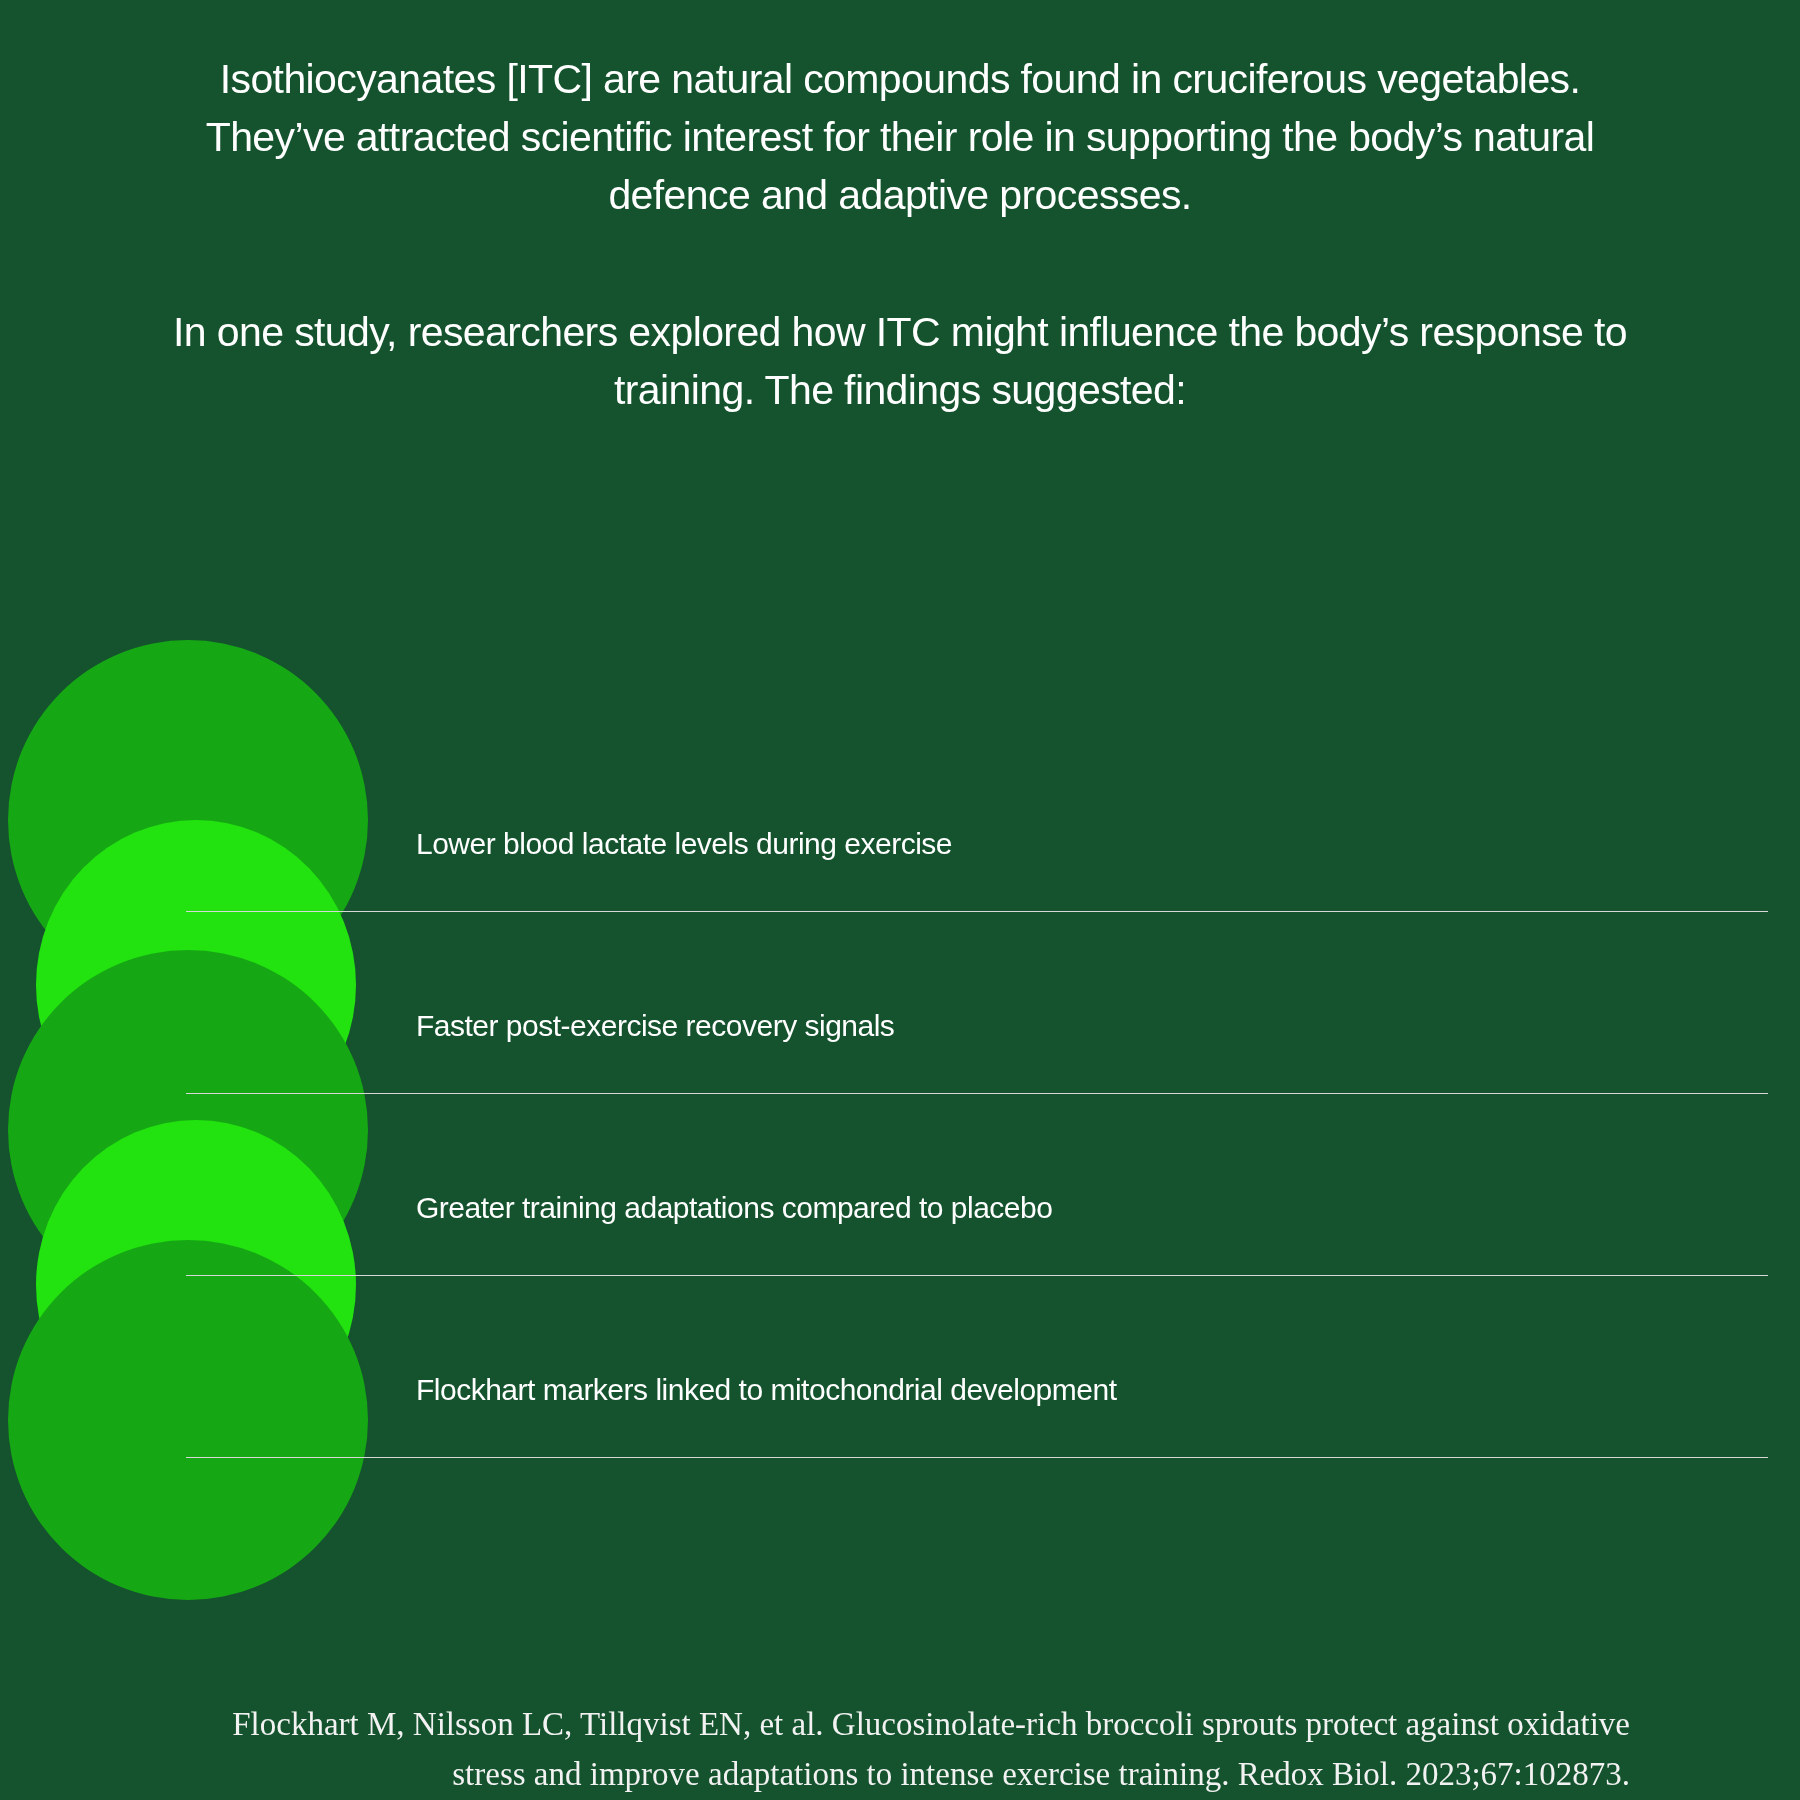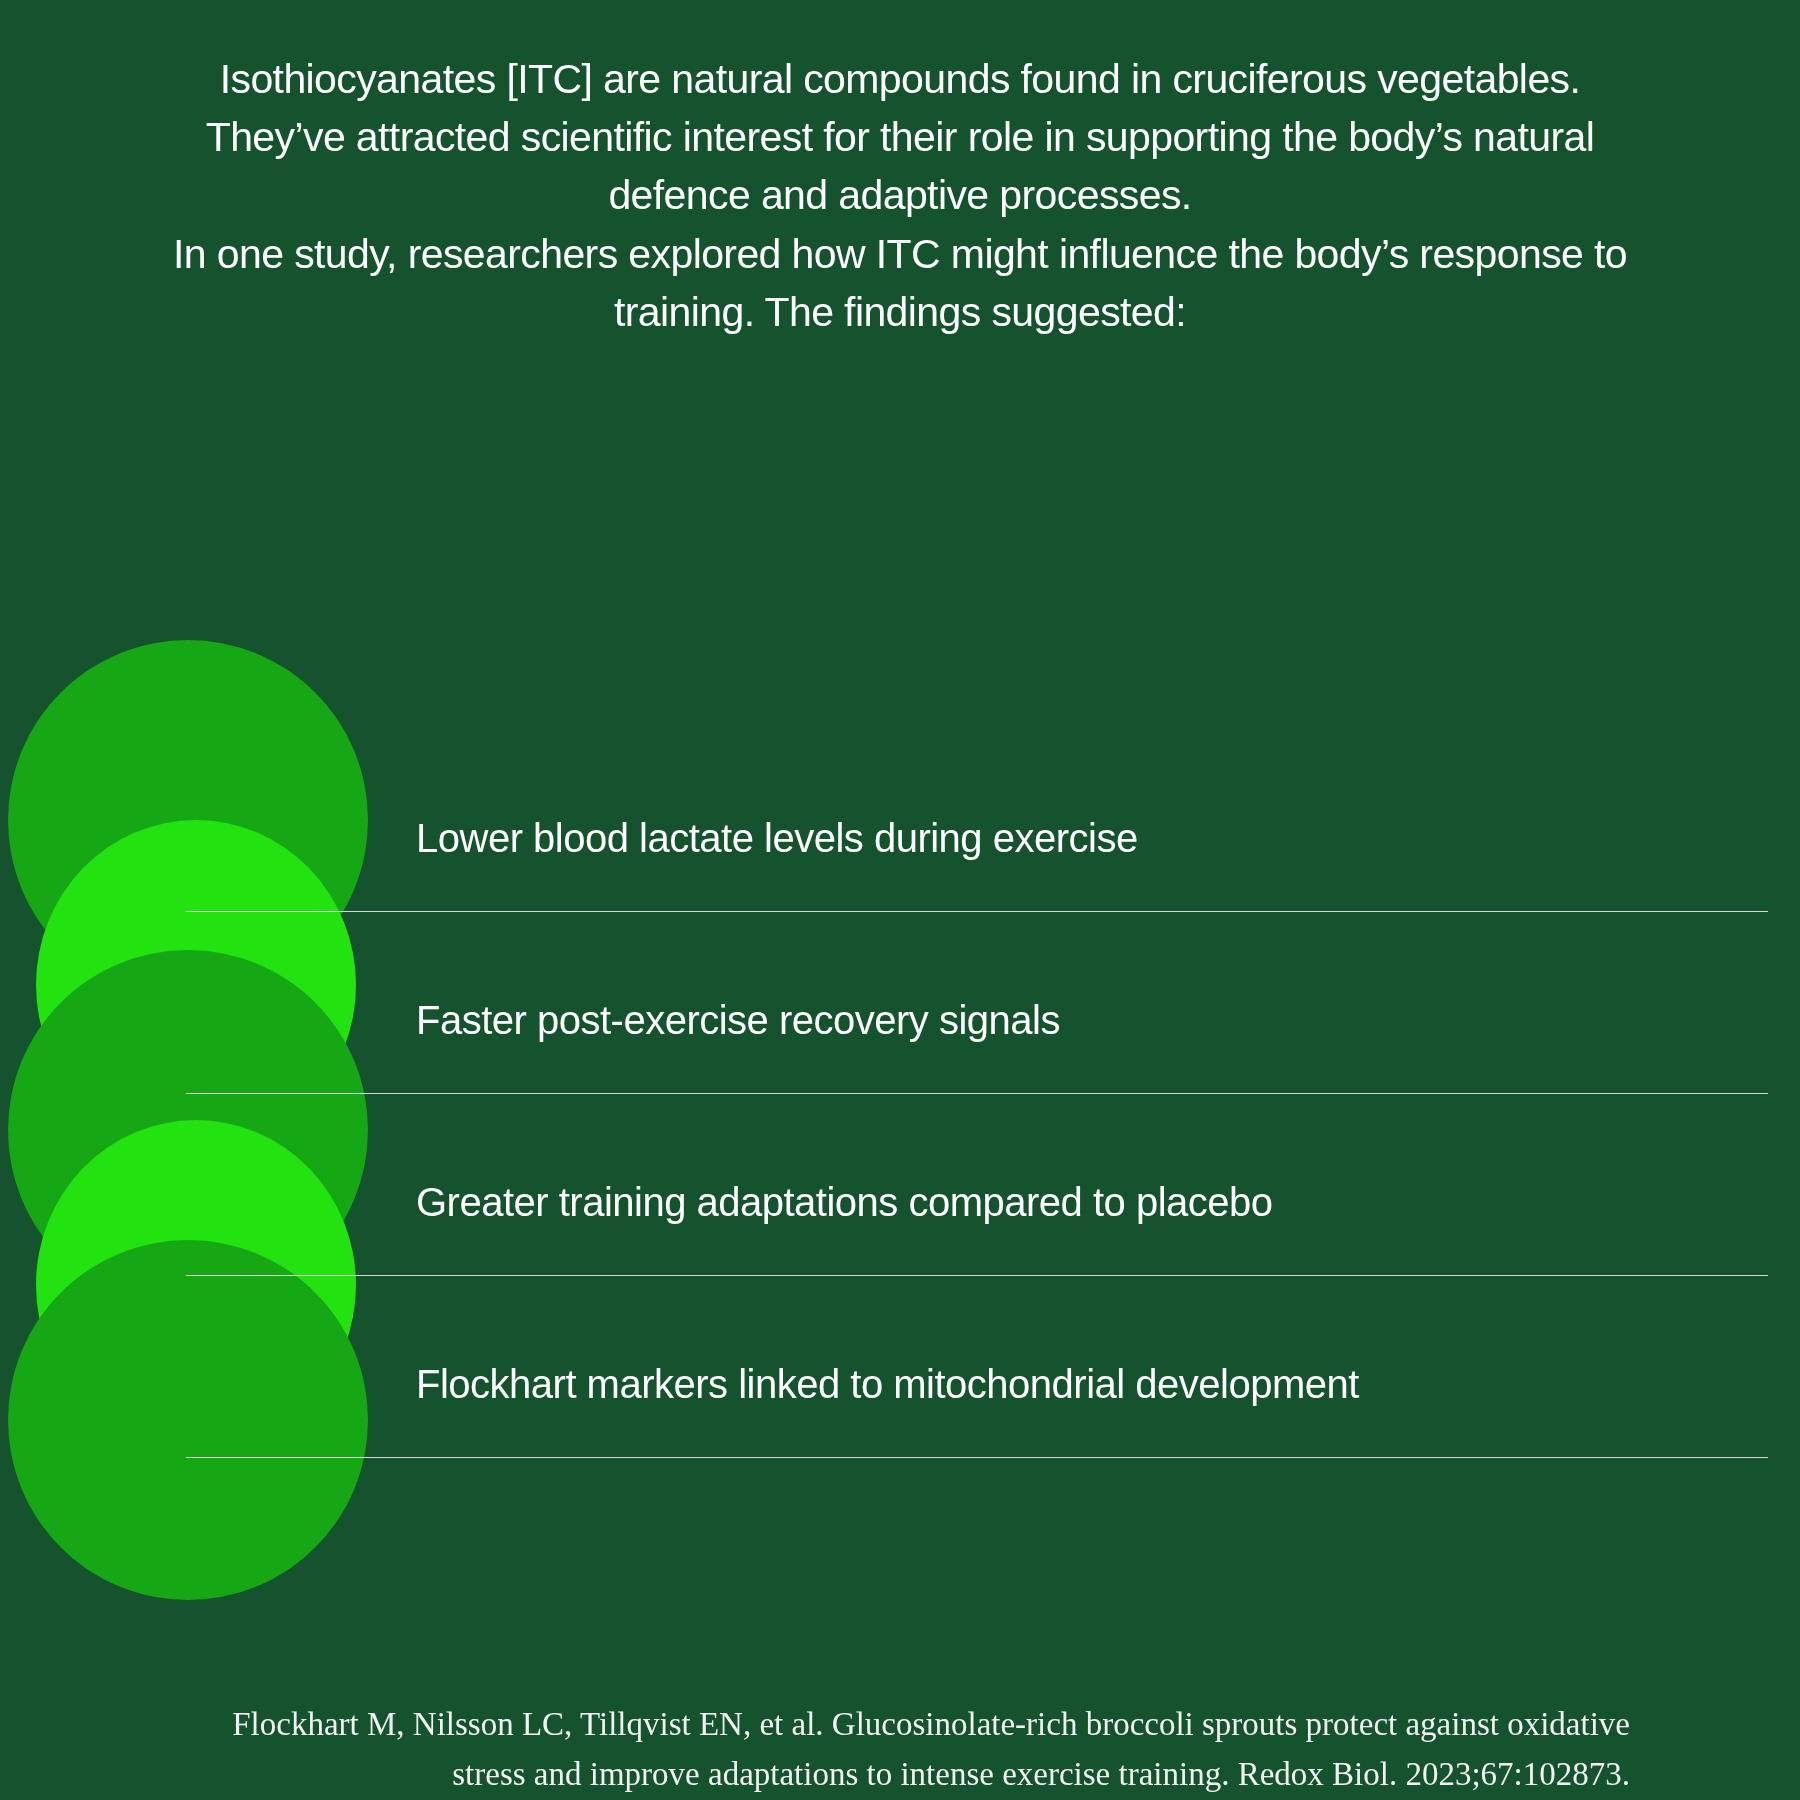--- a/index.html
+++ b/index.html
@@ -35,20 +35,21 @@
   }
   .intro p {
     margin: 0;
     font-size: 41px;
     line-height: 1.42;
     letter-spacing: -0.6px;
     color: #ffffff;
     font-weight: 400;
   }
   .intro p.second {
+    margin-top: 78px;
   }
 
   
   .blobs {
     position: absolute;
     left: 0;
     top: 620px;
     width: 380px;
     height: 940px;
   }
@@ -76,21 +77,21 @@
     width: 1600px;
   }
   .finding-row {
     position: relative;
     height: 182px;
   }
   .finding-label {
     position: absolute;
     left: 230px;
     bottom: 52px;
-    font-size: 40px;
+    font-size: 30px;
     letter-spacing: -0.5px;
     line-height: 1.1;
     white-space: nowrap;
     color: #ffffff;
   }
   .finding-rule {
     position: absolute;
     left: 0;
     right: 18px;
     bottom: 0;

